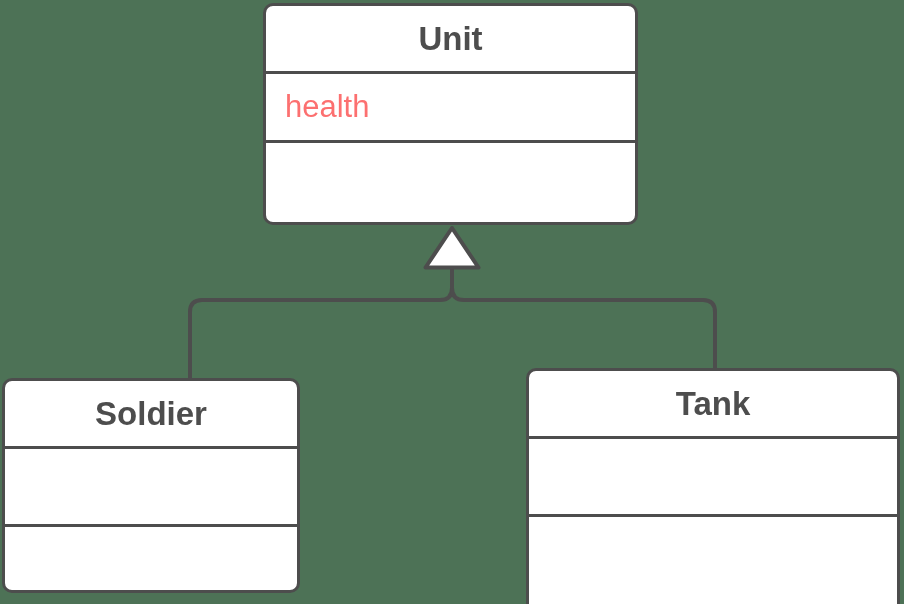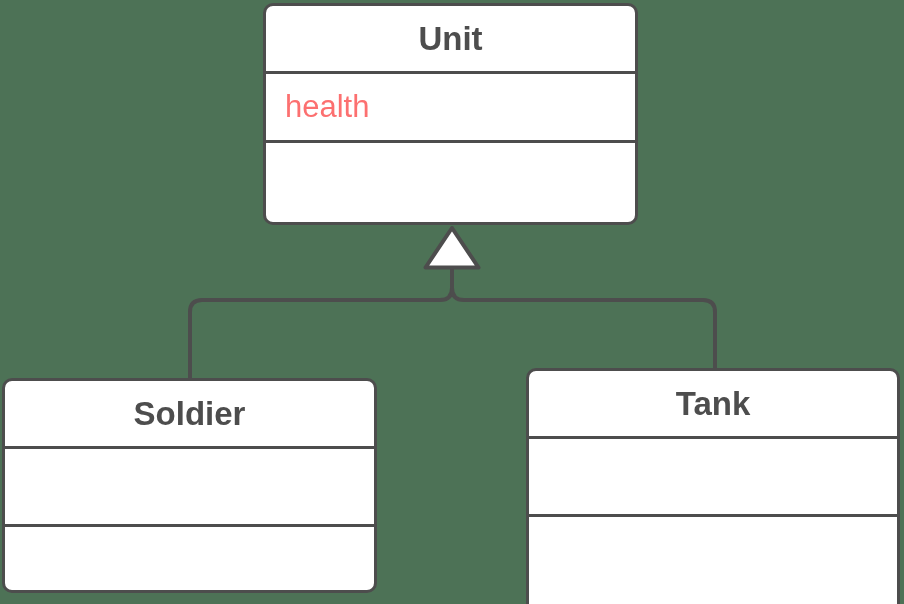--- a/index.html
+++ b/index.html
@@ -42,21 +42,21 @@
     color: #fc7070;
     flex: none;
     box-sizing: border-box;
   }
   .uml-class .method-comp {
     flex: 1;
     border-top: 3.5px solid #4d4d4d;
   }
 
   #class-unit    { left: 263px; top: 3px;   width: 375px; height: 222px; }
-  #class-soldier { left: 2px;   top: 378px; width: 375px; height: 215px; }
+  #class-soldier { left: 2px;   top: 378px; width: 298px; height: 215px; }
   #class-tank    { left: 526px; top: 368px; width: 374px; height: 279px; }
 
   #class-soldier .attr-comp, #class-tank .attr-comp { height: 78px; }
 
   svg.connectors {
     position: absolute;
     inset: 0;
     width: 904px;
     height: 604px;
     z-index: 1;

